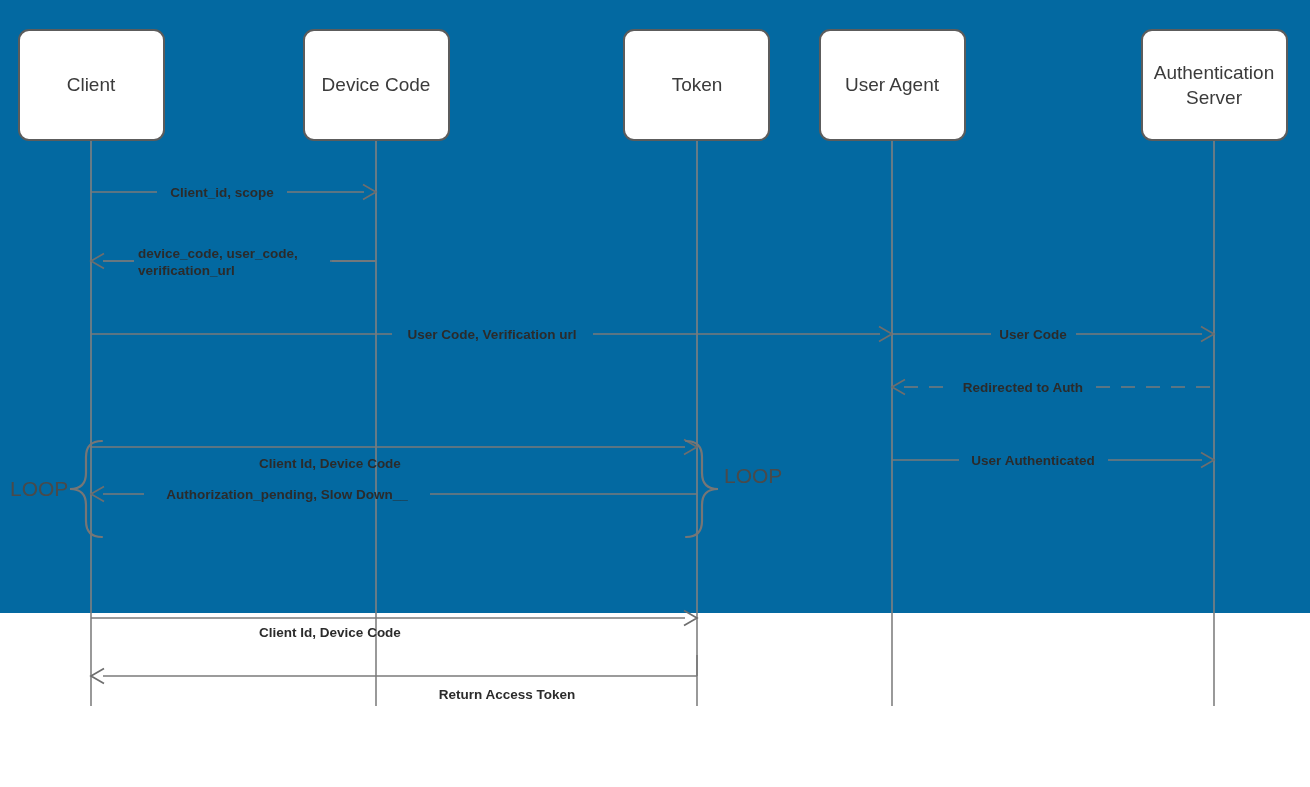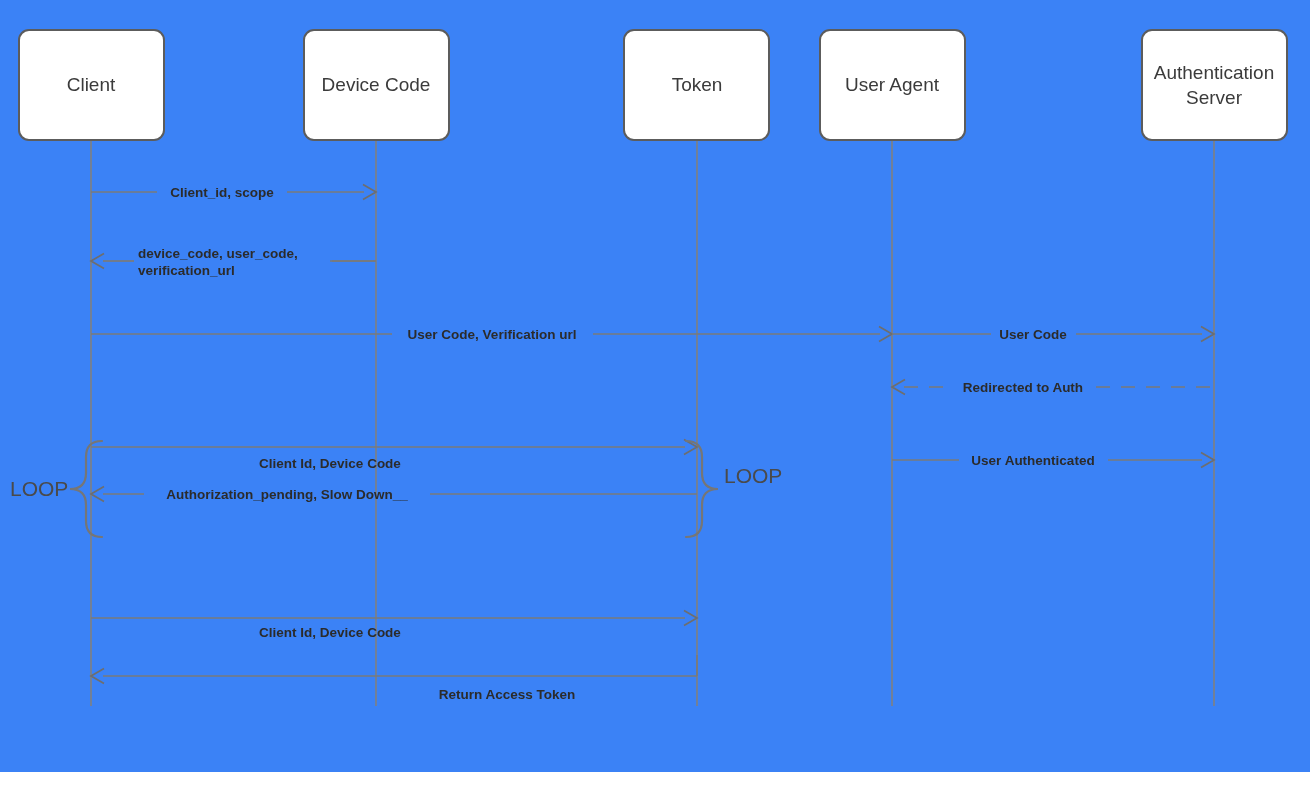--- a/index.html
+++ b/index.html
@@ -10,22 +10,22 @@
   }
   body {
     font-family: "Liberation Sans", sans-serif;
     width: 1310px;
     height: 787px;
     overflow: hidden;
   }
   #diagram-root {
     position: relative;
     width: 1310px;
-    height: 772px;
-    background: #3b82f6;
+    height: 613px;
+    background: #0369a1;
     text-align: right;
   }
   svg#seq-svg {
     display: block;
     width: 1310px;
     height: 787px;
   }
   .lifeline-box {
     fill: #ffffff;
     stroke: #5c5c5c;

